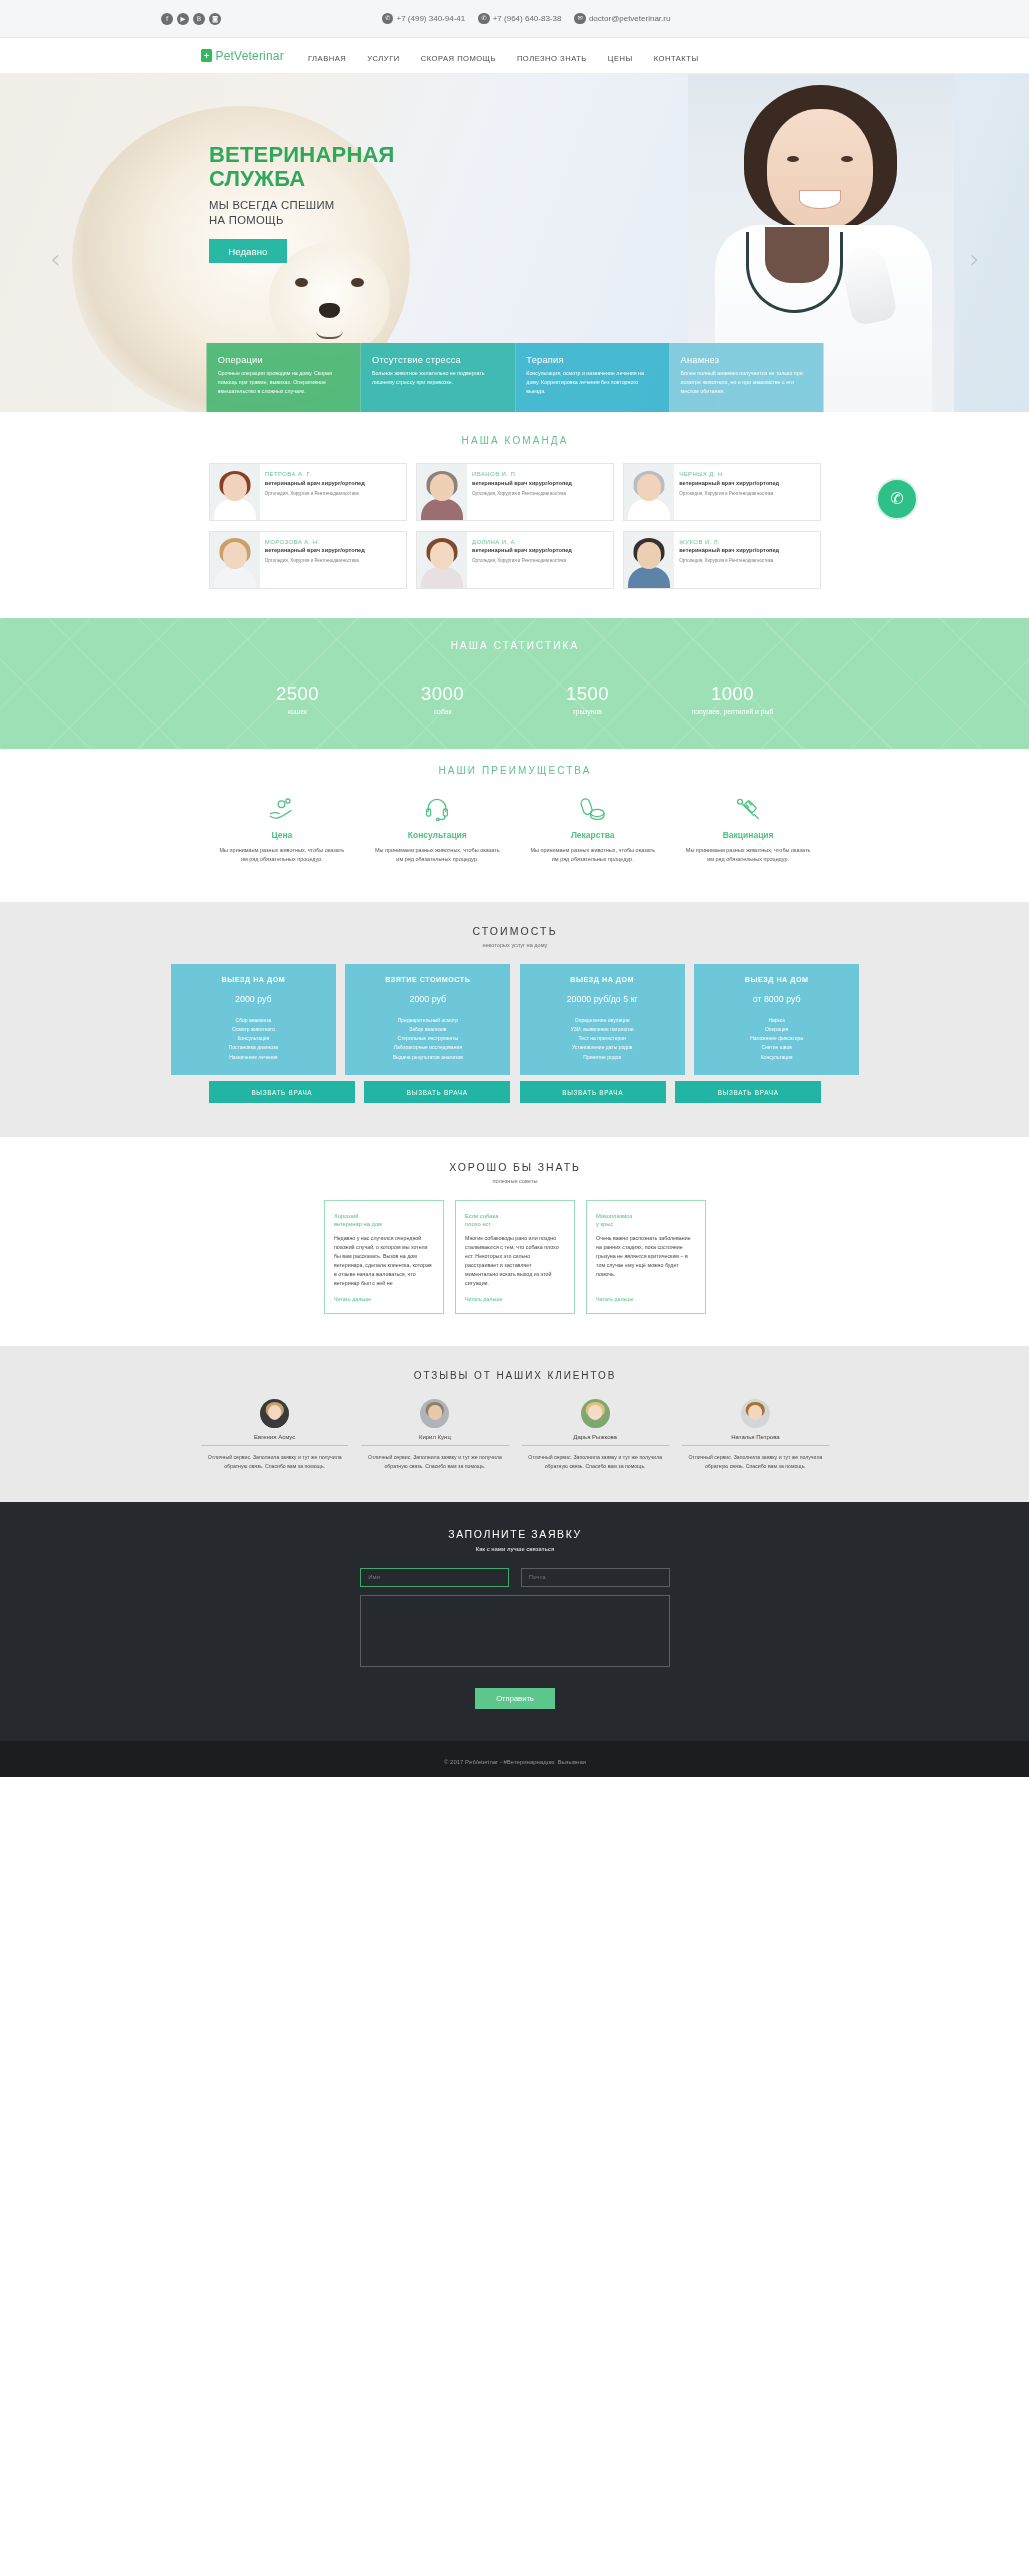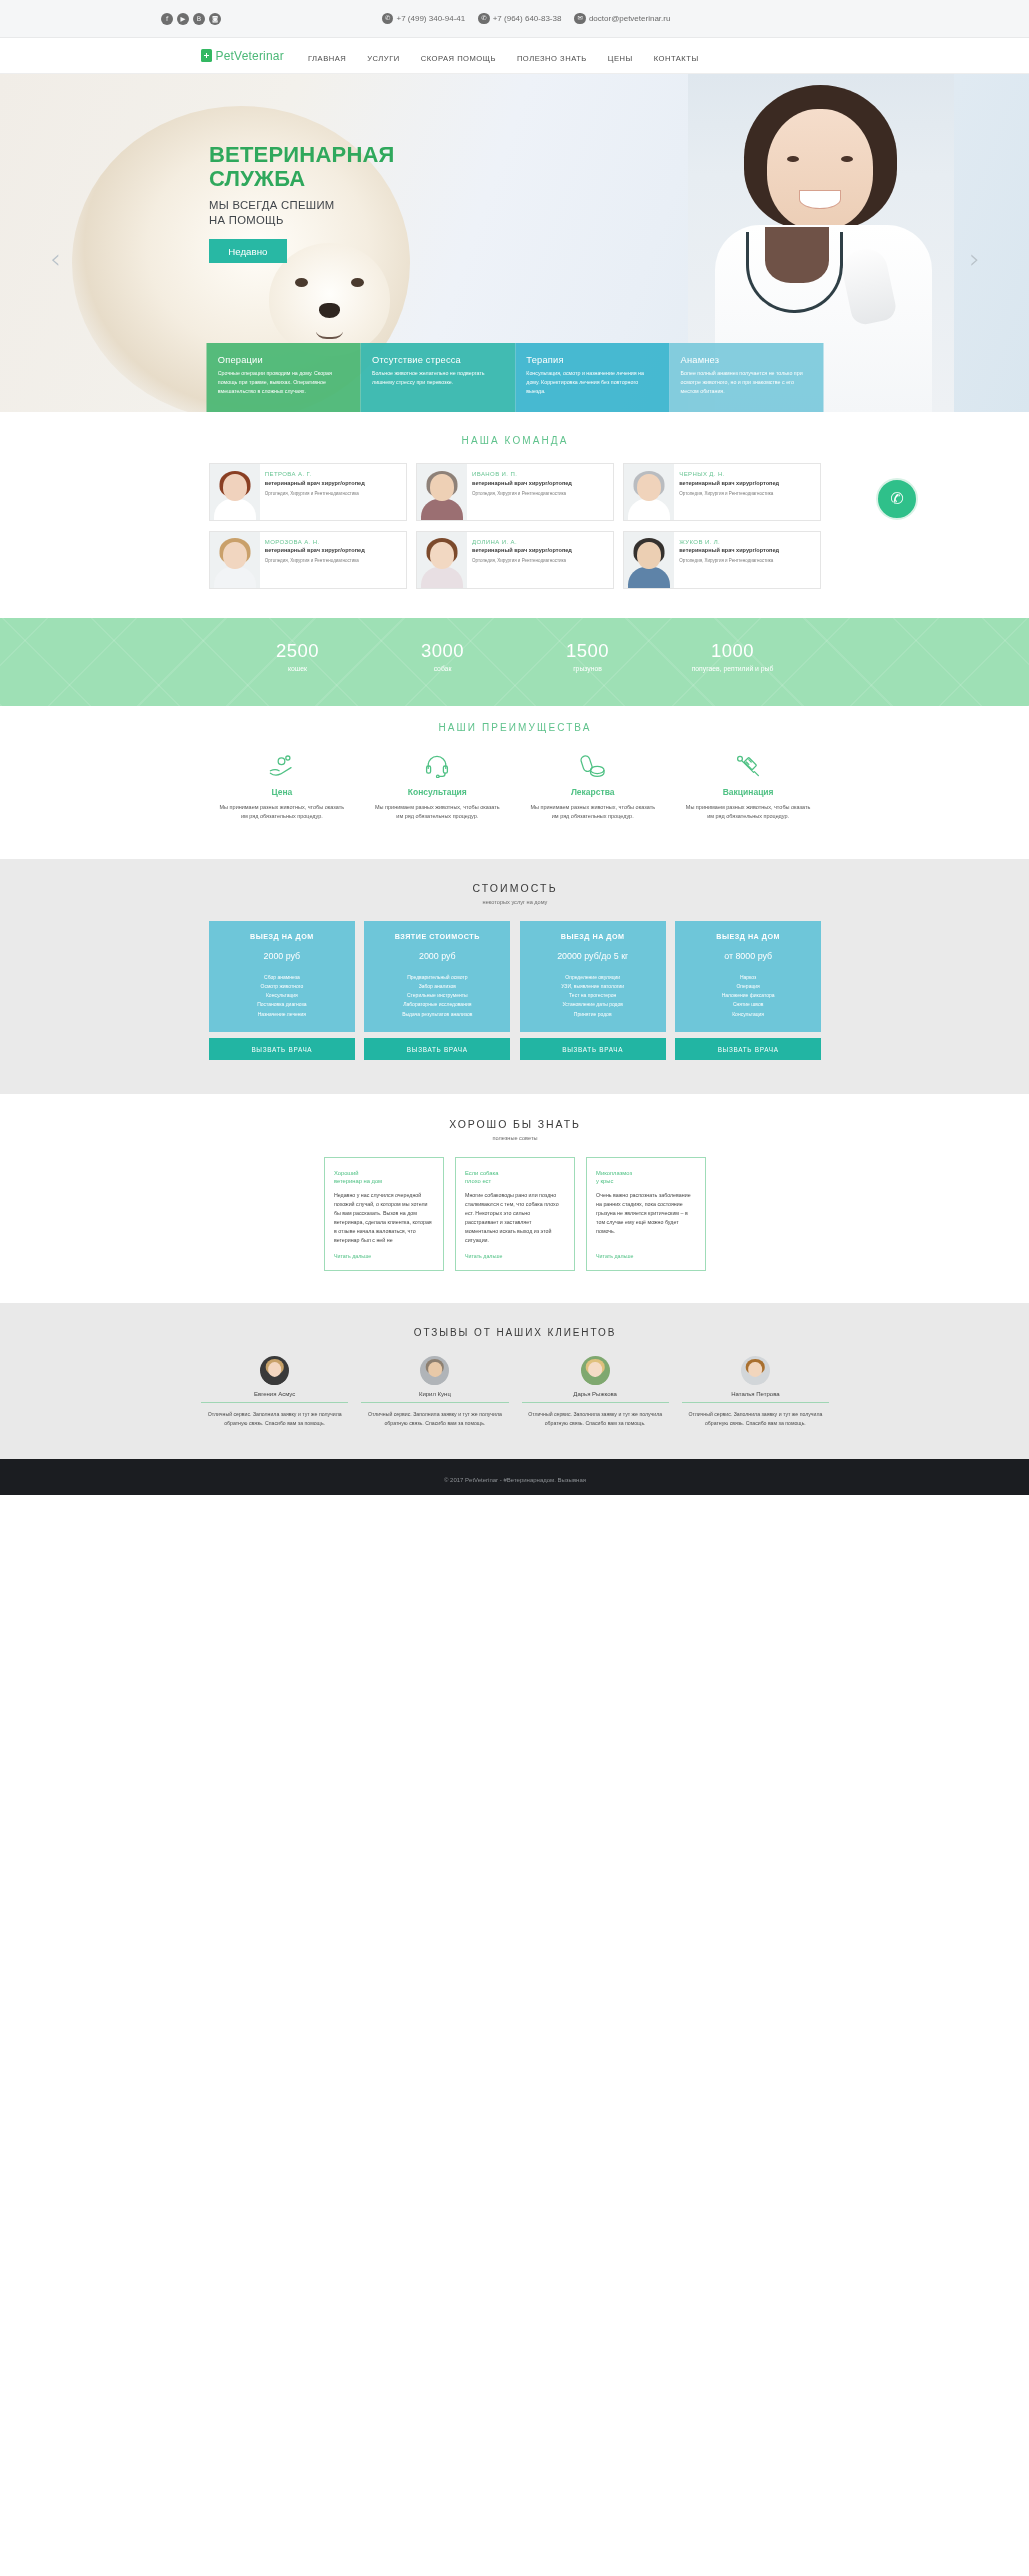--- a/index.html
+++ b/index.html
@@ -215,21 +215,21 @@
   .adv-grid { width: 612px; margin: 17.7px auto 0 auto; display: grid; grid-template-columns: repeat(4,1fr); gap: 9.7px; }
   .adv-item { text-align: center; }
   .adv-ic { height: 32px; display: flex; align-items: center; justify-content: center; margin-bottom: 4.8px; }
   .adv-h { color: #4fc184; font-size: 8.5px; font-weight: bold; margin-bottom: 5.6px; }
   .adv-p { font-size: 5.5px; line-height: 9.7px; color: #555; padding: 0 8px; }
 
   
   .pricing { background: #eaeaea; padding: 22.5px 0 34px 0; }
   .pricing .sec-title-d { text-align: center; color: #3a3a3a; font-size: 10.5px; letter-spacing: 2.1px; }
   .pricing .sec-sub { text-align: center; color: #6c6c6c; font-size: 5.6px; margin-top: 5.6px; margin-bottom: 16px; }
-  .price-grid { width: 612px; margin: 0 auto; display: grid; grid-template-columns: repeat(4,1fr); gap: 9.7px; }
+  .price-grid { width: 688px; margin: 0 auto; display: grid; grid-template-columns: repeat(4,1fr); gap: 9.7px; }
   .price-card { background: #6ec6d9; color: #fff; padding: 10.5px 6.4px 13px 6.4px; min-height: 97px; text-align: center; }
   .price-head { font-size: 7.2px; font-weight: bold; letter-spacing: 0.5px; }
   .price-val { font-size: 8.9px; margin: 10.5px 0 11.3px 0; }
   .price-li { font-size: 5px; line-height: 9.3px; }
   .price-btns { width: 612px; margin: 6.4px auto 0 auto; display: grid; grid-template-columns: repeat(4,1fr); gap: 9.7px; }
   .price-btn {
     background: #22b5a3; color: #fff; border: none; padding: 7.2px 0;
     font-size: 6.4px; letter-spacing: 0.7px; cursor: pointer;
     font-family: "Liberation Sans", sans-serif;
   }
@@ -466,20 +466,21 @@
           <div class="doc-info">
             <div class="doc-name">ЖУКОВ И. Л.</div>
             <div class="doc-role">ветеринарный врач хирург/ортопед</div>
             <div class="doc-spec">Ортопедия, Хирургия и Рентгенодиагностика</div>
           </div>
         </div>
       </div>
   </div>
 
   <div class="stats">
+    <div class="sec-title-w">НАША СТАТИСТИКА</div>
     <div class="stats-row">
       <div>
         <div class="stat-num">2500</div>
         <div class="stat-lbl">кошек</div>
       </div>
       <div>
         <div class="stat-num">3000</div>
         <div class="stat-lbl">собак</div>
       </div>
       <div>
@@ -661,19 +662,31 @@
             <div class="hair" style="background:#a9702f"></div>
             <div class="h" style="background:#f2d6bd"></div>
           </div>
           <div class="rev-name">Наталья Петрова</div>
           <div class="rev-rule"></div>
           <div class="rev-text">Отличный сервис. Заполнила заявку и тут же получила обратную связь. Спасибо вам за помощь.</div>
         </div>
       </div>
   </div>
 
+  <div class="contact">
+    <h3>ЗАПОЛНИТЕ ЗАЯВКУ</h3>
+    <div class="sub">Как с нами лучше связаться</div>
+    <div class="form">
+      <div class="form-row">
+        <input class="focused" type="text" placeholder="Имя" style="">
+        <input type="text" placeholder="Почта" style="">
+      </div>
+      <textarea style=""></textarea>
+      <button class="form-submit">Отправить</button>
+    </div>
+  </div>
 
   <div class="footer">
     <span>© 2017 PetVeterinar - #Ветеринарнадом. Вызывная</span>
   </div>
 
 </div>
 
 
 </body></html>

